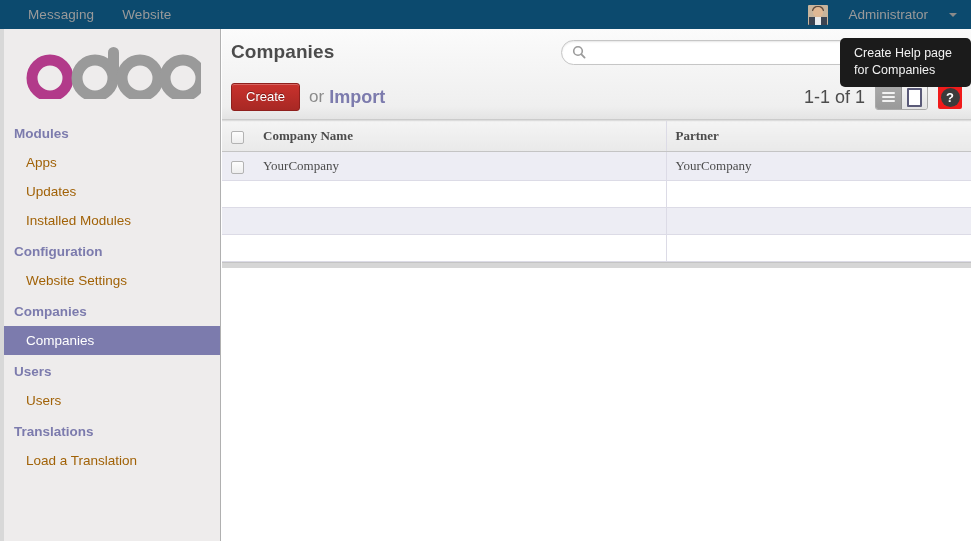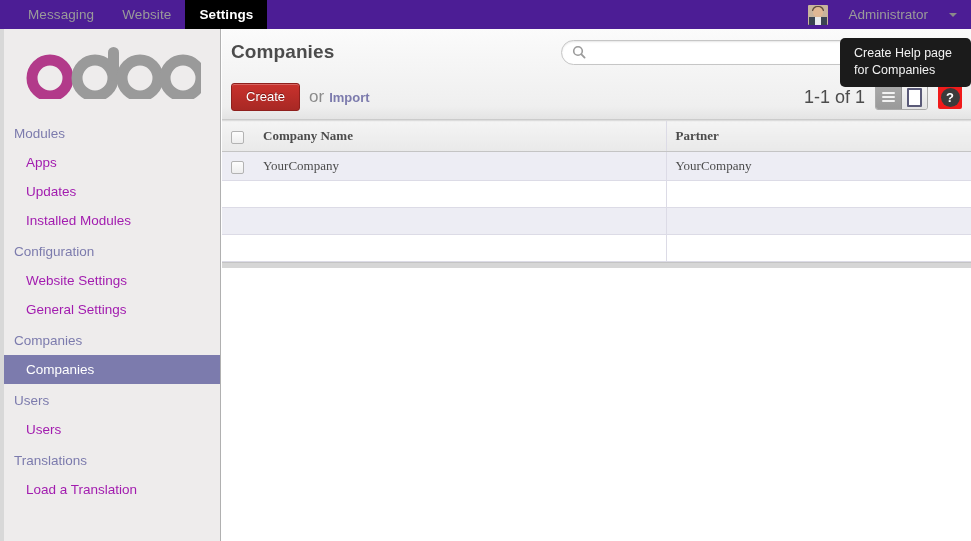--- a/index.html
+++ b/index.html
@@ -16,21 +16,21 @@
     color: #4c4c4c;
     position: relative;
   }
 
   
   .navbar {
     position: absolute;
     left: 0; top: 0;
     width: 971px;
     height: 29px;
-    background: #4c1d95;
+    background: #0c4a6e;
     display: flex;
     align-items: stretch;
   }
   .nav-left {
     display: flex;
     align-items: stretch;
     margin-left: 14px;
   }
   .nav-item {
     display: flex;
@@ -122,27 +122,27 @@
   .logo-wrap {
     height: 88px;
     display: flex;
     align-items: center;
     justify-content: center;
     padding-bottom: 4px;
     box-sizing: border-box;
   }
   .menu-section {
     color: #7c7bad;
-    font-weight: normal;
+    font-weight: bold;
     font-size: 13.5px;
     padding: 9px 4px 7px 10px;
   }
   .menu-item {
     font-size: 13.5px;
-    color: #a21caf;
+    color: #a16207;
     padding: 7px 0 7px 22px;
     cursor: pointer;
   }
   .menu-item.selected {
     background: #7c7bad;
     color: #ffffff;
   }
 
   
   .content {
@@ -217,21 +217,21 @@
     font-family: "Liberation Sans", sans-serif;
   }
   .or-text {
     color: #8b8b8b;
     font-size: 17px;
     margin-left: 9px;
     text-align: right;
   }
   .import-link {
     color: #7c7bad;
-    font-size: 13px;
+    font-size: 18px;
     font-weight: bold;
     margin-left: 5px;
     cursor: pointer;
   }
   .cp-right {
     margin-left: auto;
     display: flex;
     align-items: center;
     gap: 10px;
   }
@@ -359,21 +359,20 @@
     border-top: 1px solid #c4c4c4;
   }
 </style>
 </head>
 <body>
 
 <div class="navbar">
   <div class="nav-left">
     <div class="nav-item">Messaging</div>
     <div class="nav-item">Website</div>
-    <div class="nav-item active">Settings</div>
   </div>
   <div class="nav-right">
     <div class="avatar">
       <div class="body"></div>
         <div class="shirt"></div>
       <div class="hair"></div>
         <div class="face"></div>
     </div>
     <span class="username">Administrator</span>
     <span class="caret-down"></span>
@@ -397,21 +396,20 @@
   <div>
     <div class="menu-section">Modules</div>
     <div class="menu-item">Apps</div>
     <div class="menu-item">Updates</div>
     <div class="menu-item">Installed Modules</div>
   </div>
 
   <div>
     <div class="menu-section">Configuration</div>
     <div class="menu-item">Website Settings</div>
-    <div class="menu-item">General Settings</div>
   </div>
 
   <div>
     <div class="menu-section">Companies</div>
     <div class="menu-item selected">Companies</div>
   </div>
 
   <div>
     <div class="menu-section">Users</div>
     <div class="menu-item">Users</div>

